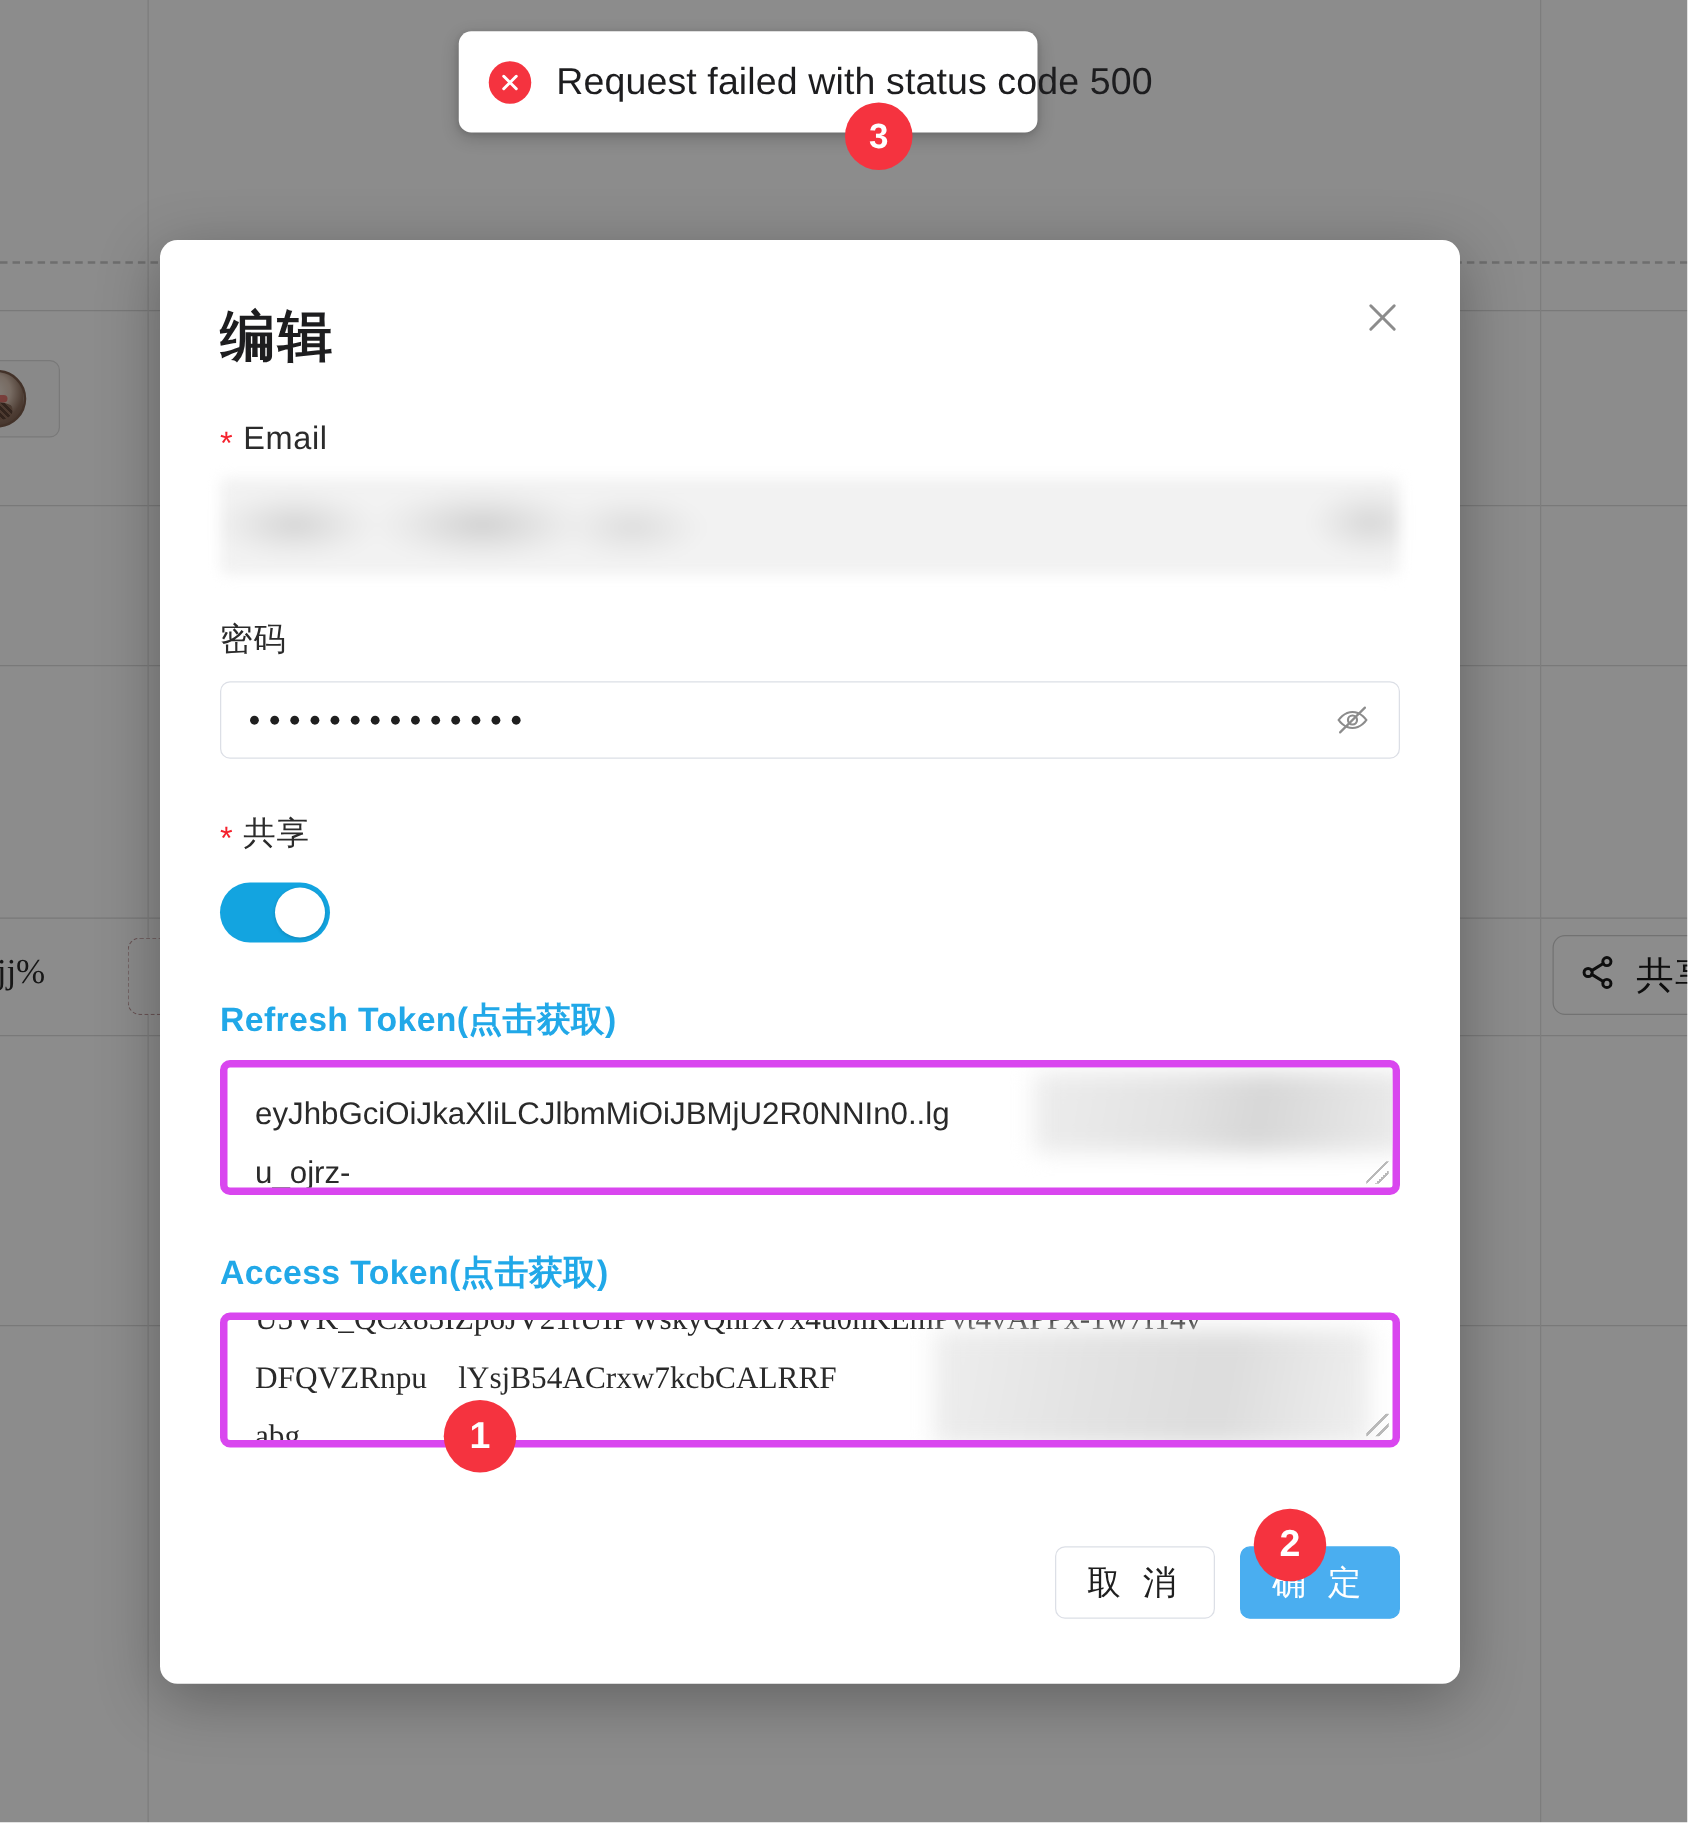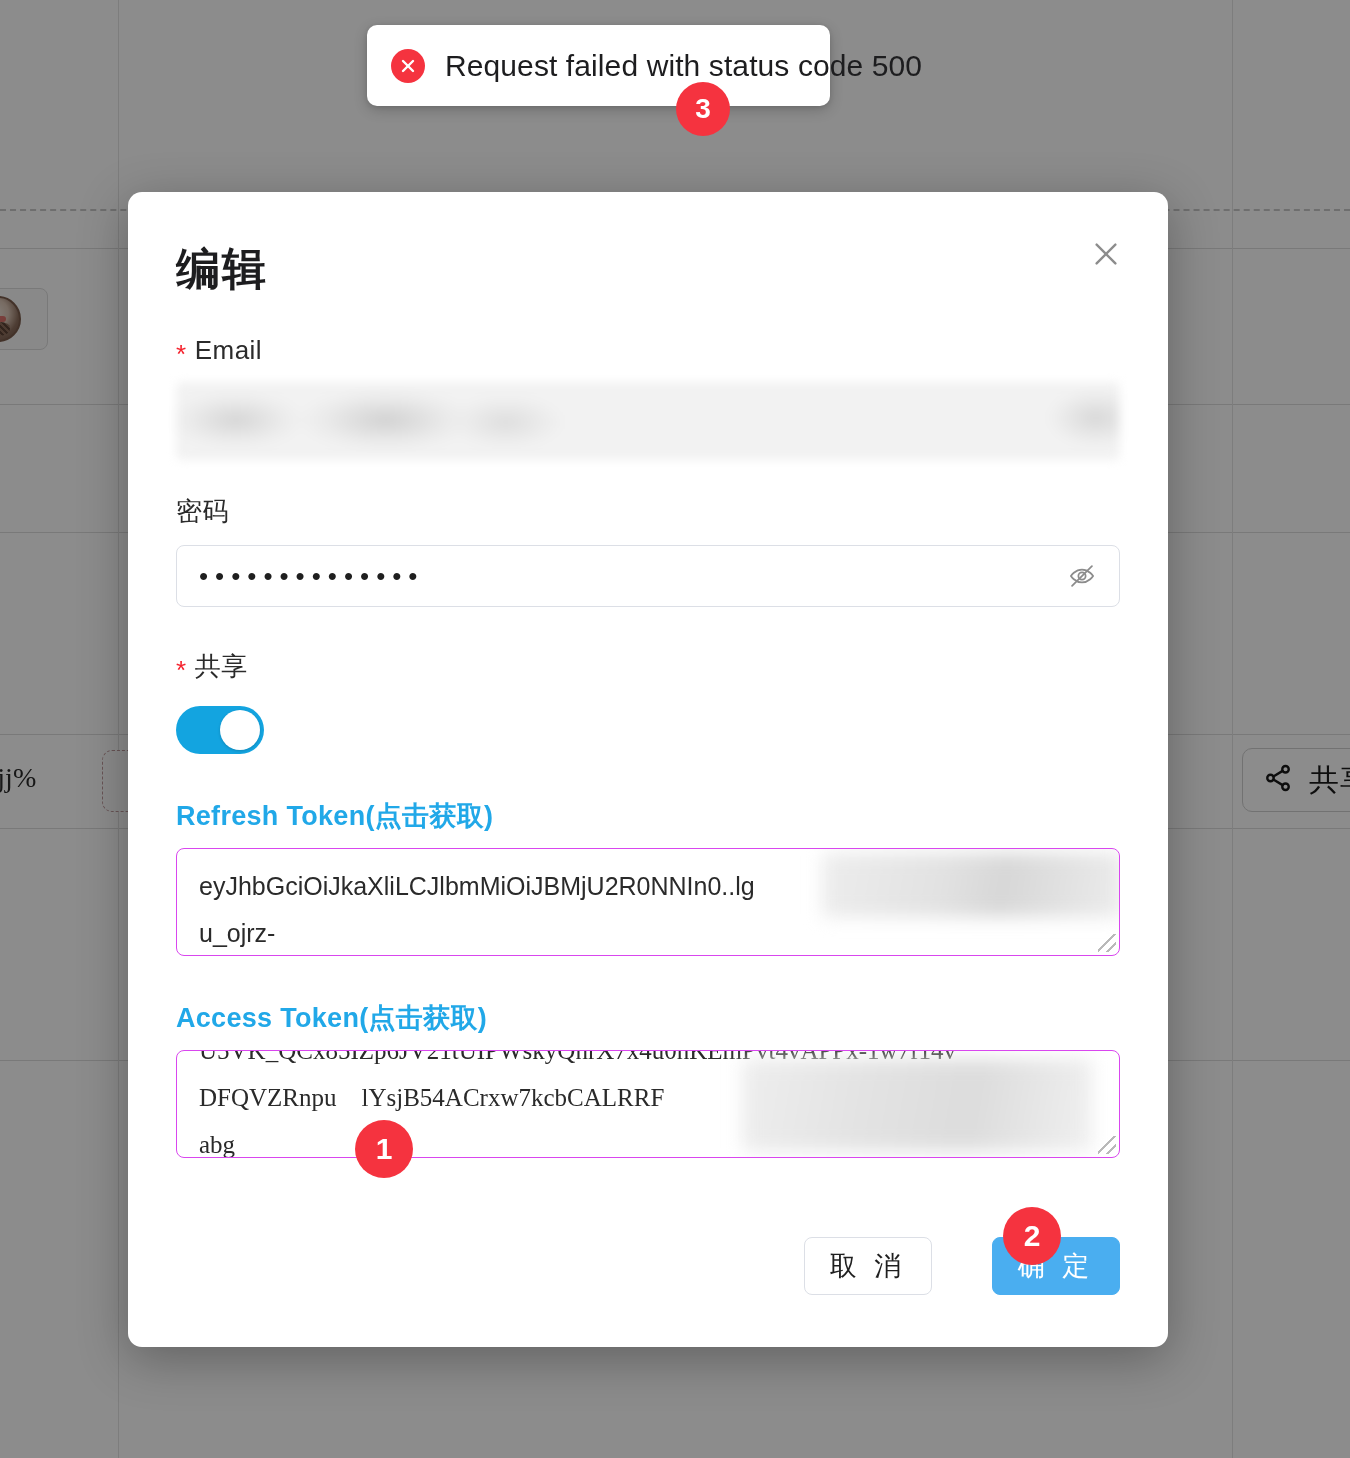--- a/index.html
+++ b/index.html
@@ -197,21 +197,21 @@
 
   .link-label {
     font-size: 27px; font-weight: bold;
     color: #21a8e8;
     letter-spacing: .3px;
     cursor: pointer;
   }
   .token-box {
     margin-top: 14px;
     position: relative;
-    border: 1px solid #d946ef;
+    border: 6px solid #d946ef;
     border-radius: 8px;
     background: #fff;
     height: 108px;
     overflow: hidden;
   }
   .token-box.clipped { height: 108px; font-family: Liberation Serif, serif; }
   .token-text {
     padding: 14px 22px 0 22px;
     font-size: 25px; line-height: 47px;
     color: #2a2a2a;
@@ -246,21 +246,21 @@
   }
   .btn {
     height: 58px; min-width: 128px;
     border-radius: 8px;
     font-size: 27px; letter-spacing: 5px;
     display: flex; align-items: center; justify-content: center;
     cursor: pointer; border: 1px solid transparent;
     padding: 0 22px;
   }
   .btn-cancel { background: #fff; border-color: #dcdfe6; color: #1f1f1f; }
-  .btn-confirm { background: #4aaef0; color: #ffffff; border-color: #4aaef0; margin-left: 40px; }
+  .btn-confirm { background: #4aaef0; color: #ffffff; border-color: #4aaef0; }
 
   
   .marker {
     position: absolute;
     border-radius: 50%;
     background: #f5333f;
     color: #ffffff;
     display: flex; align-items: center; justify-content: center;
     font-size: 30px; font-weight: bold;
     z-index: 95;

